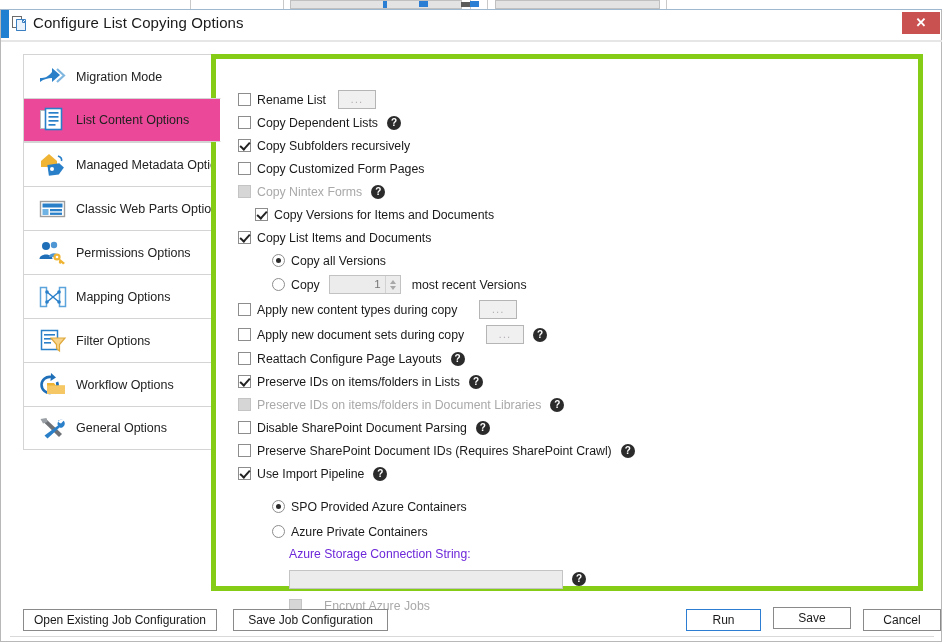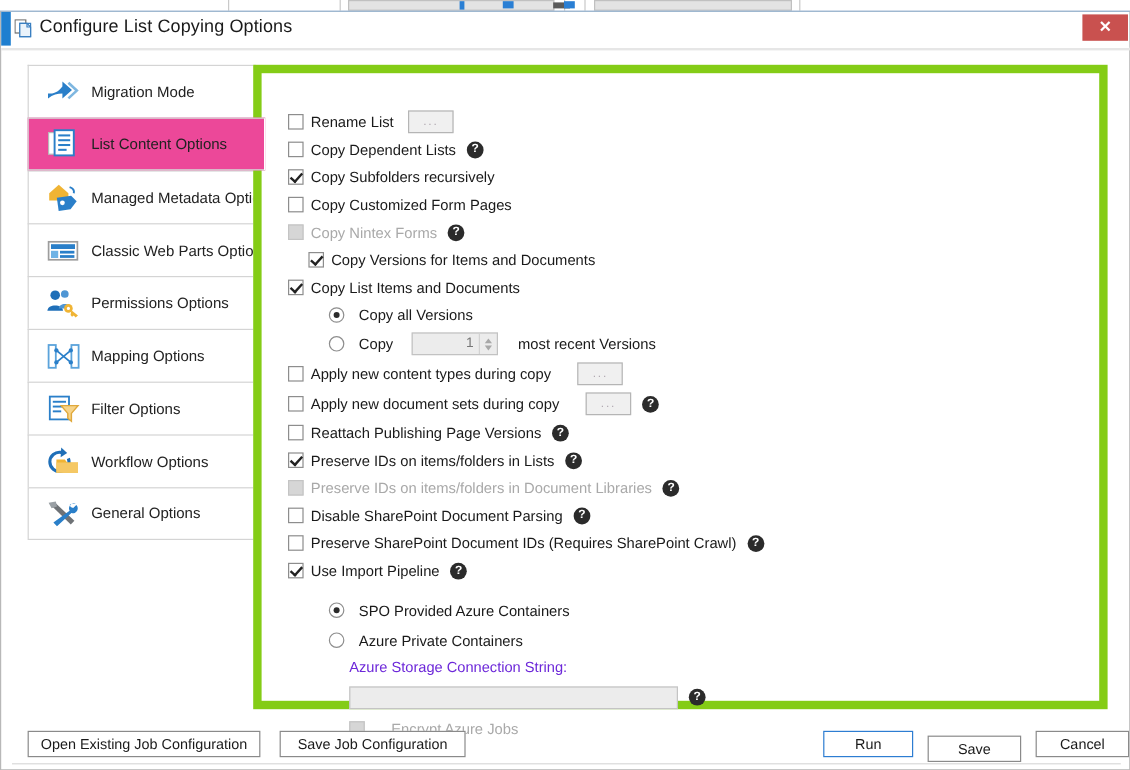--- a/index.html
+++ b/index.html
@@ -156,40 +156,40 @@
     white-space: nowrap;
   }
 
   
   .panel {
     position: absolute;
     left: 210px; top: 11px;
     width: 712px;
     height: 537px;
     box-sizing: border-box;
-    border: 7px solid #84cc16;
+    border: 5px solid #84cc16;
     background: #ffffff;
   }
   .opts {
     position: absolute;
     left: 22px; top: 29px;
     width: 670px;
   }
 
   
   .row {
     display: flex;
     align-items: center;
     height: 23px;
     white-space: nowrap;
   }
   .row.tall { height: 25px; }
   .ind1 { padding-left: 0px; }
   .ind2 { padding-left: 17px; }
-  .ind3 { padding-left: 34px; gap: 6px; }
+  .ind3 { padding-left: 34px; }
 
   
   .cb {
     width: 13px; height: 13px;
     box-sizing: border-box;
     border: 1px solid #8d8d8d;
     background: #ffffff;
     display: inline-block;
     position: relative;
     flex: 0 0 auto;
@@ -596,21 +596,21 @@
 
           <div class="row ind1 tall">
             <span class="cb"></span>
             <span class="lbl">Apply new document sets during copy</span>
             <button class="ell-btn" style="margin-left:22px;">...</button>
             <span class="help">?</span>
           </div>
 
           <div class="row ind1">
             <span class="cb"></span>
-            <span class="lbl">Reattach Publishing Page Versions</span>
+            <span class="lbl">Reattach Configure Page Layouts</span>
             <span class="help">?</span>
           </div>
 
           <div class="row ind1">
             <span class="cb checked"></span>
             <span class="lbl">Preserve IDs on items/folders in Lists</span>
             <span class="help">?</span>
           </div>
 
           <div class="row ind1">
@@ -661,20 +661,20 @@
             <span class="lbl disabled">Encrypt Azure Jobs</span>
           </div>
 
         </div>
       </div>
 
       <div class="footer">
         <button class="fbtn" style="left:22px; top:6px; width:194px;">Open Existing Job Configuration</button>
         <button class="fbtn" style="left:232px; top:6px; width:155px;">Save Job Configuration</button>
         <button class="fbtn primary" style="left:685px; top:6px; width:75px;">Run</button>
-        <button class="fbtn" style="left:772px; top:10px; width:78px;">Save</button>
+        <button class="fbtn" style="left:772px; top:4px; width:78px;">Save</button>
         <button class="fbtn" style="left:862px; top:6px; width:78px;">Cancel</button>
         <div class="footer-rule"></div>
       </div>
 
     </div>
   </div>
 </div>
 
 </body></html>

